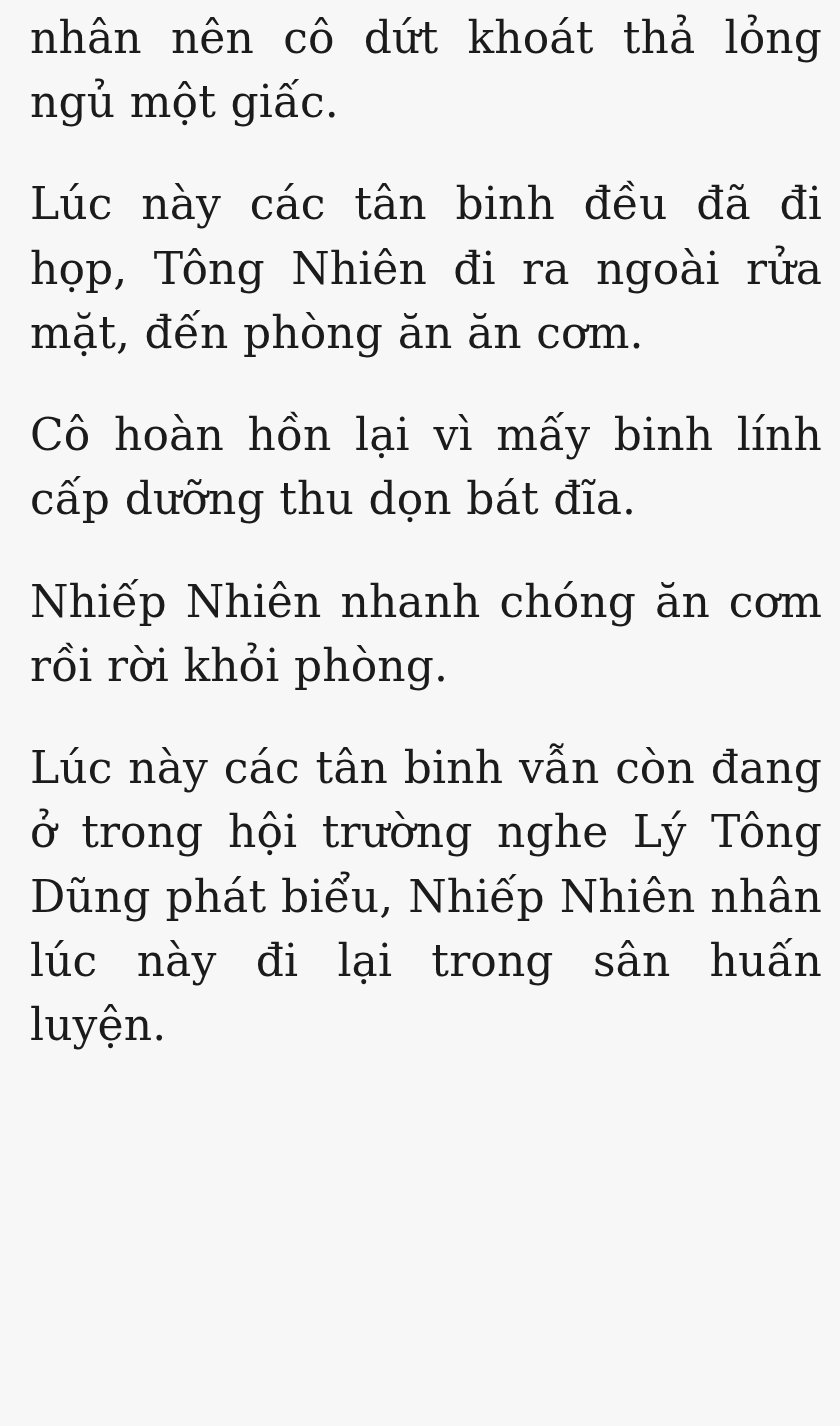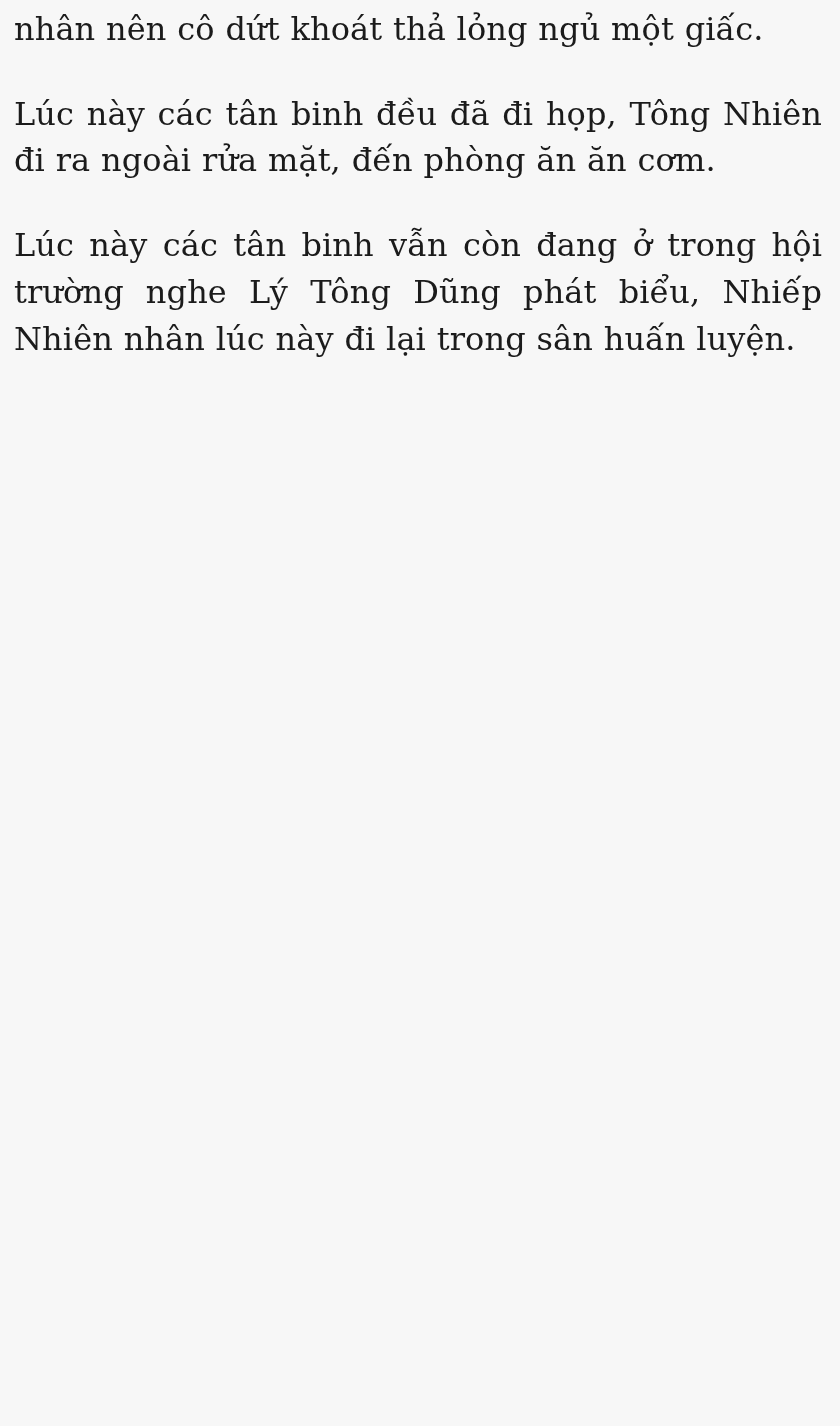--- a/index.html
+++ b/index.html
@@ -12,33 +12,35 @@
     min-height: 1426px;
     font-family: "DejaVu Serif", "Liberation Serif", serif;
     color: #1b1b1b;
   }
   .reader {
     box-sizing: border-box;
     width: 840px;
     padding: 6px 18px 10px 14px;
   }
   .para {
-    margin: 0 0 38px 0;
-    font-size: 32px;
+    margin: 0 0 38px 16px;
+    font-size: 44px;
     line-height: 1.46;
     text-align: justify;
     text-justify: inter-word;
     letter-spacing: 0.1px;
     word-spacing: 0.5px;
   }
   .para:last-child {
     margin-bottom: 0;
   }
   
 </style>
 </head>
 <body style="background: rgb(247, 247, 247); color: rgb(27, 27, 27);">
 
 <div class="reader">
   <p class="para">nhân nên cô dứt khoát thả lỏng ngủ một giấc.</p>
   <p class="para">Lúc này các tân binh đều đã đi họp, Tông Nhiên đi ra ngoài rửa mặt, đến phòng ăn ăn cơm.</p>
+  <p class="para">Cô hoàn hồn lại vì mấy binh lính cấp dưỡng thu dọn bát đĩa.</p>
+  <p class="para">Nhiếp Nhiên nhanh chóng ăn cơm rồi rời khỏi phòng.</p>
   <p class="para">Lúc này các tân binh vẫn còn đang ở trong hội trường nghe Lý Tông Dũng phát biểu, Nhiếp Nhiên nhân lúc này đi lại trong sân huấn luyện.</p>
 </div>
 
 </body></html>

